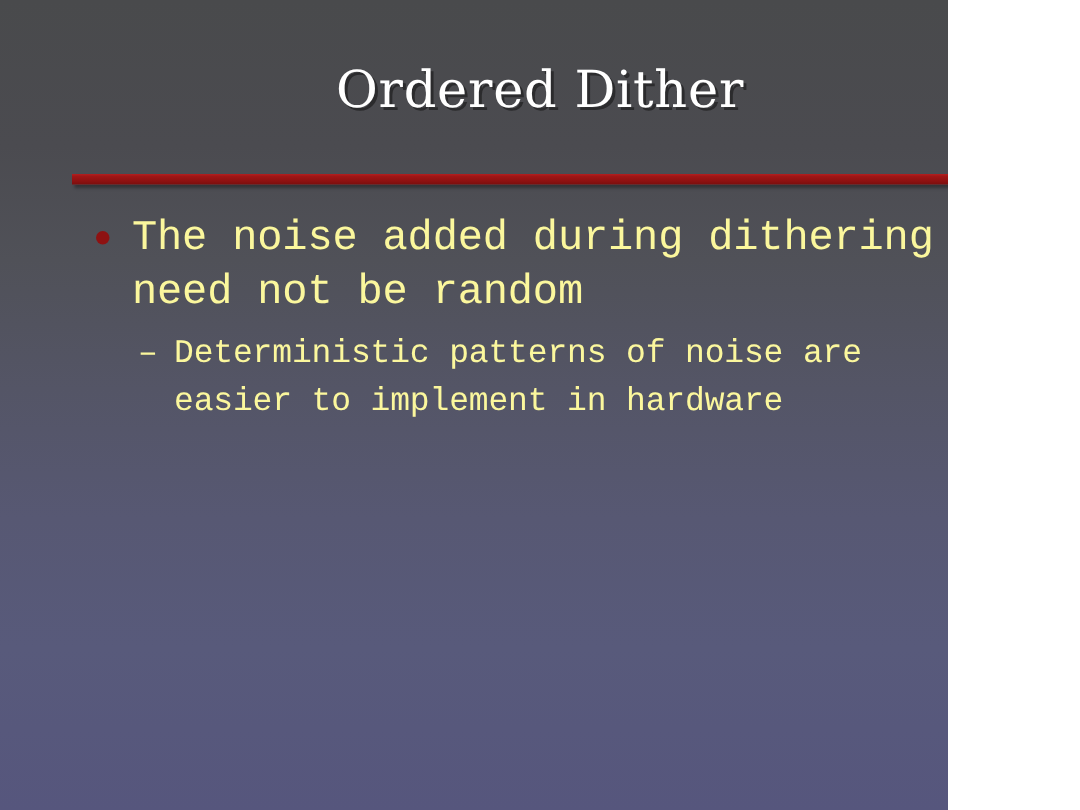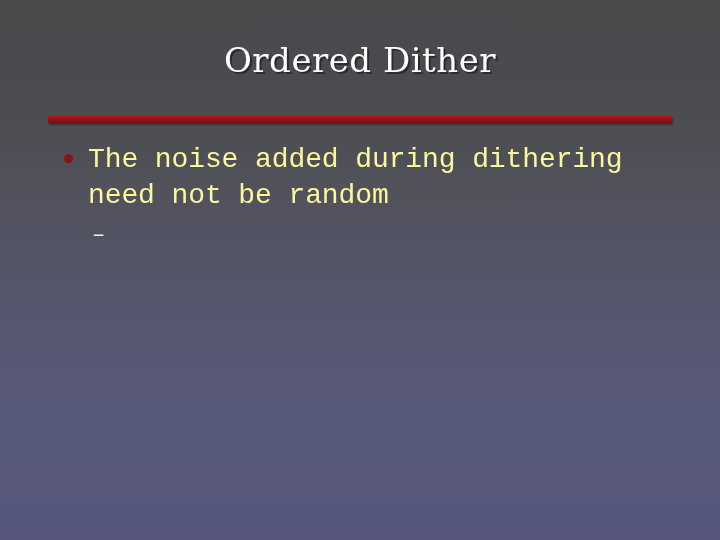--- a/index.html
+++ b/index.html
@@ -9,31 +9,32 @@
   }
   body {
     width: 720px;
     height: 540px;
     overflow: hidden;
     font-family: "Liberation Sans", sans-serif;
   }
 
   #slide {
     position: relative;
-    width: 720px;
+    width: 620px;
     height: 540px;
     background: linear-gradient(to bottom,
         #494a4c 0%,
         #4b4b50 18%,
         #505158 32%,
         #545566 48%,
         #575873 64%,
         #585a7b 80%,
         #56567d 100%);
     overflow: hidden;
+    padding-left: 12px;
   }
 
   
   #title-area {
     position: absolute;
     left: 0;
     top: 40px;
     width: 720px;
     text-align: center;
   }
@@ -137,20 +138,21 @@
 
     <div class="bullet-row level1">
       <span class="marker"></span>
       <span class="text">The noise added during dithering need not be random</span>
     </div>
 
     <div class="spacer-6"></div>
 
     <div class="bullet-row level2">
       <span class="marker">–</span>
+      <span class="text">Deterministic patterns of noise are easier to implement in hardware</span>
     </div>
 
     <div class="spacer-4"></div>
 
 
   </div>
 
 </div>
 
 </body></html>

